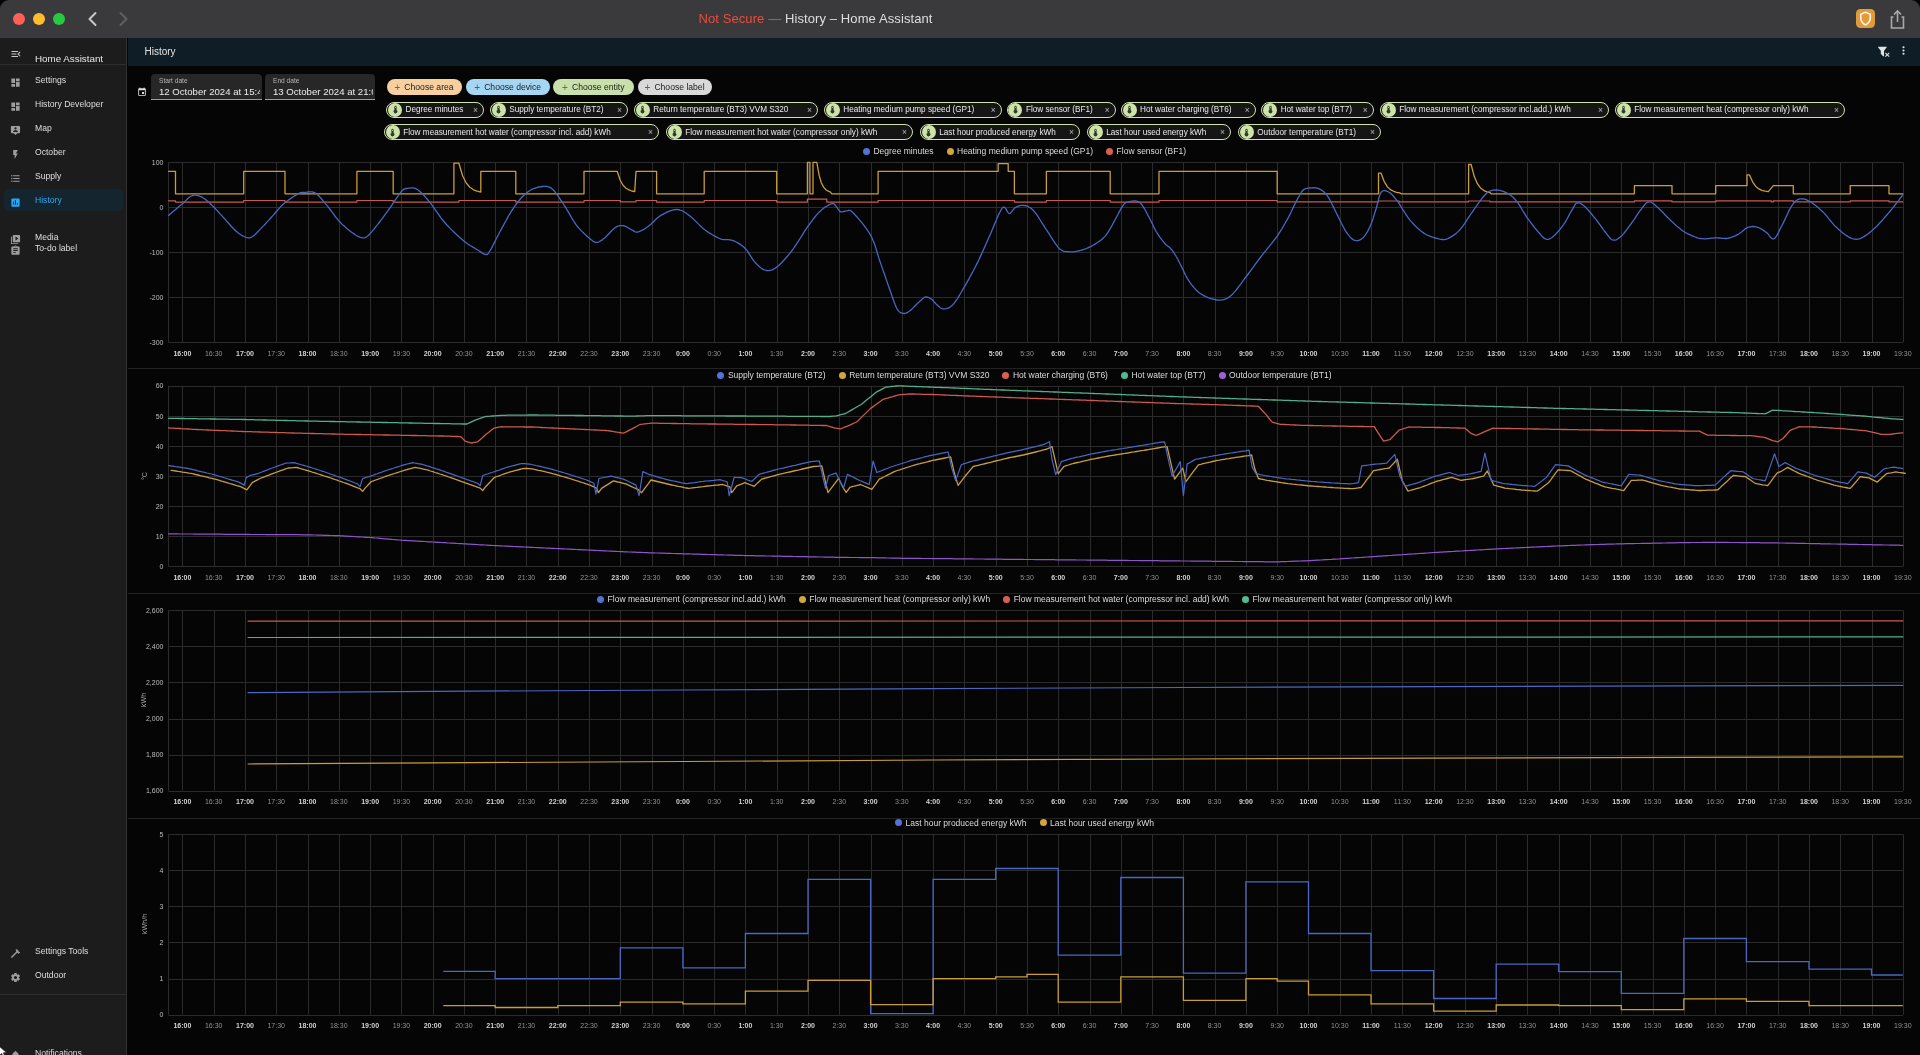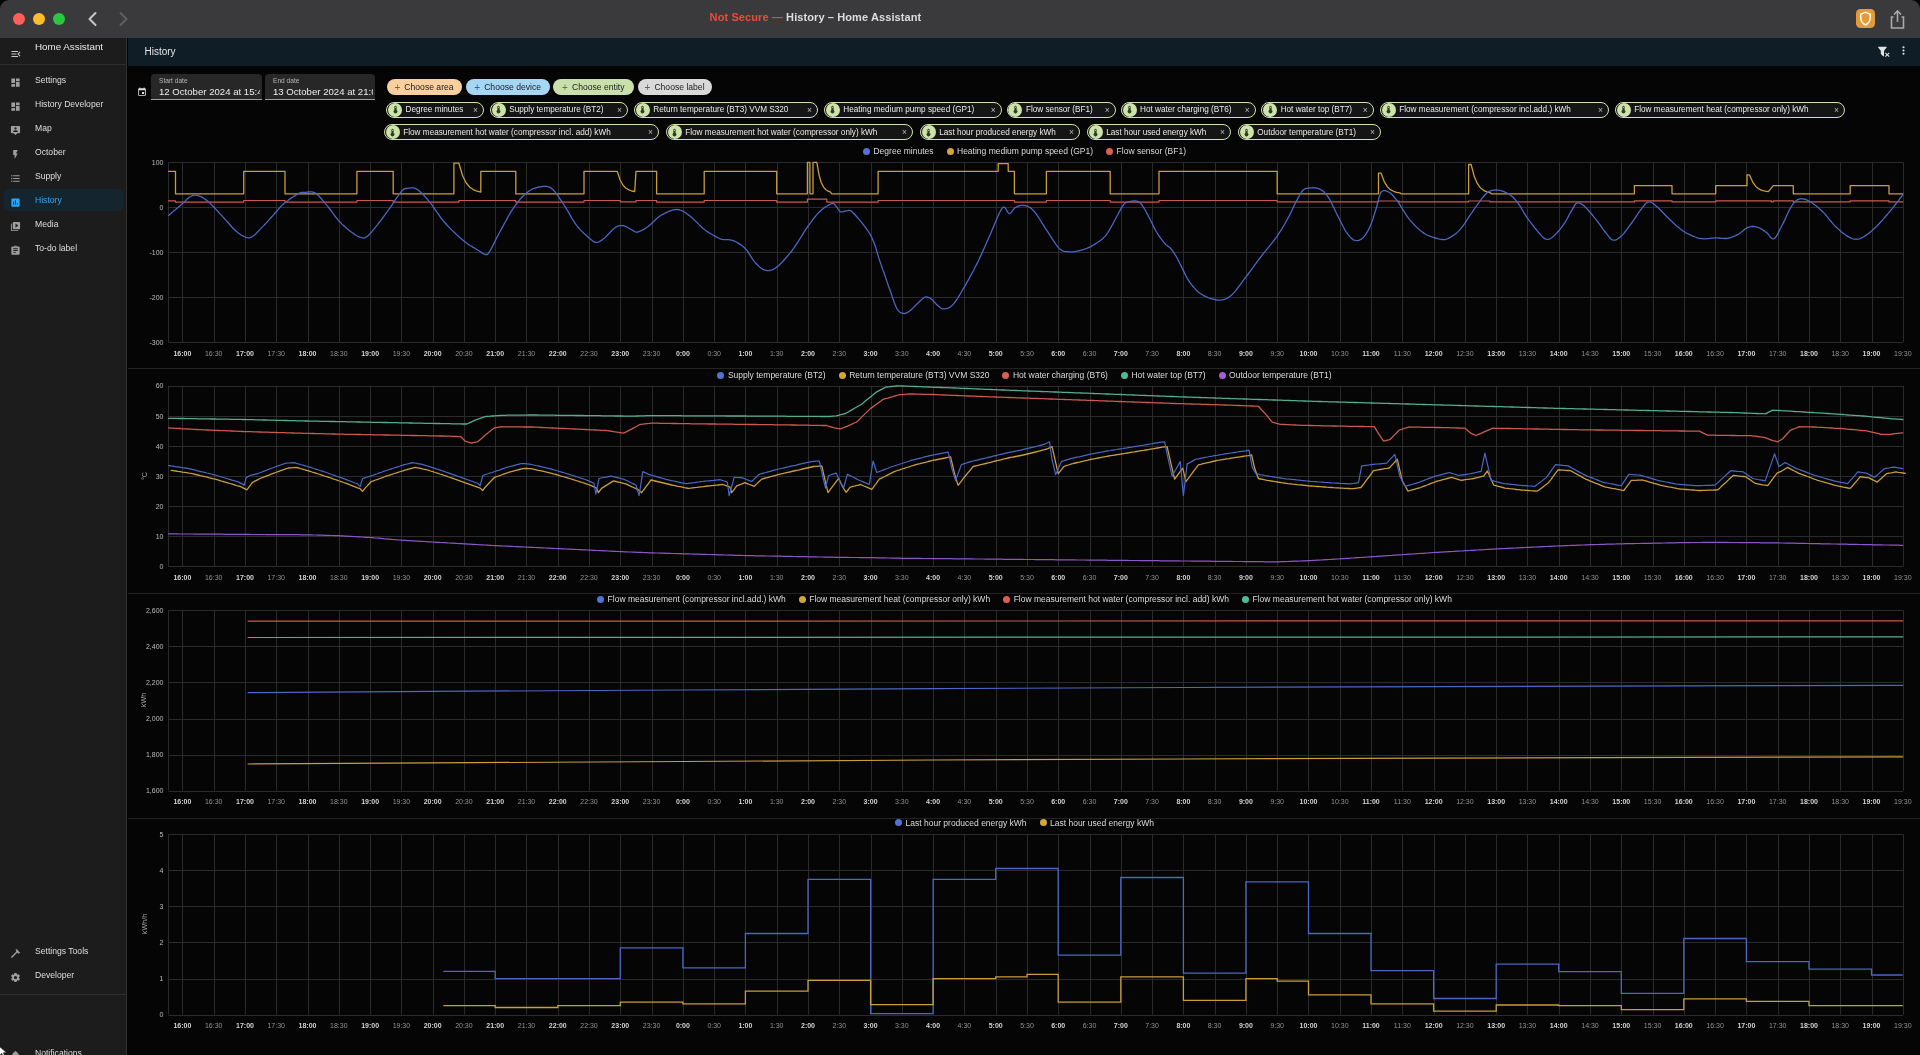--- a/index.html
+++ b/index.html
@@ -1,19 +1,19 @@
 <!DOCTYPE html>
 <html><head><meta charset="utf-8"><style>
 * { margin:0; padding:0; box-sizing:border-box; }
 html,body { width:1920px; height:1055px; background:#050505; overflow:hidden;
   font-family:"Liberation Sans", sans-serif; -webkit-font-smoothing:antialiased; }
 #macbar { position:absolute; left:0; top:0; width:1920px; height:38px; background:#3a3a3c; }
 .tl { position:absolute; top:13px; width:12px; height:12px; border-radius:50%; }
 .chev { position:absolute; top:11px; font-size:15px; font-weight:bold; }
-#mactitle { position:absolute; top:11px; left:0; width:1631px; text-align:center; font-size:11px; font-weight:700; color:#dedede; letter-spacing:.1px; }
+#mactitle { position:absolute; top:11px; left:0; width:1631px; text-align:center; font-size:13px; font-weight:400; color:#dedede; letter-spacing:.1px; }
 #mactitle .ns { color:#ec4b3c; }
 #ublock { position:absolute; right:45px; top:9px; width:19px; height:19px; border-radius:4.5px; background:#e39b3a; }
 #share { position:absolute; right:13px; top:9px; }
 #sidebar { position:absolute; left:0; top:38px; width:127px; height:1017px; background:#1c1c1c; border-right:1px solid #313131; }
 #sbhead { position:absolute; left:0; top:0; width:127px; height:27px; border-bottom:1px solid #2e2e2e; }
 #sbhead .slab { color:#e8e8e8; }
 .srow { position:absolute; left:0; width:127px; height:22px; }
 .sicon { position:absolute; left:10px; top:5px; }
 .slab { position:absolute; left:35px; top:50%; transform:translateY(-50%); font-size:8.6px; font-weight:500; color:#dfdfdf; white-space:nowrap; }
 .selbg { position:absolute; left:4px; top:0; width:119px; height:22px; border-radius:5px; background:#15252f; }
@@ -55,21 +55,21 @@
         <path d="M9.5 13 V2.5"></path>
         <path d="M6 5.5 L9.5 2 L13 5.5"></path>
       </g>
     </svg>
 </div>
 <div id="sidebar">
   <div class="srow" id="sbhead" style="top:0px;height:27px">
       <span class="sicon" style="top:8px"><svg viewBox="0 0 24 24" width="12" height="12">
           <path fill="#c7c7c7" d="M21,15.61L19.59,17L14.58,12L19.59,7L21,8.39L17.44,12L21,15.61M3,6H16V8H3V6M3,13V11H13V13H3M3,18V16H16V18H3Z"></path>
         </svg></span>
-      <span class="slab" style="top:8px;font-size:9.8px;font-weight:400">Home Assistant</span>
+      <span class="slab" style="top:20px;font-size:9.8px;font-weight:400">Home Assistant</span>
     </div>
   <div class="srow" style="top:31px">
       <span class="sicon"><svg viewBox="0 0 24 24" width="11" height="11">
           <path fill="#9e9e9e" d="M13,3V9H21V3M13,21H21V11H13M3,21H11V15H3M3,13H11V3H3V13Z"></path>
         </svg></span>
       <span class="slab" style="color:#dfdfdf">Settings</span>
     </div>
     <div class="srow" style="top:55px">
       <span class="sicon"><svg viewBox="0 0 24 24" width="11" height="11">
           <path fill="#9e9e9e" d="M13,3V9H21V3M13,21H21V11H13M3,21H11V15H3M3,13H11V3H3V13Z"></path>
@@ -94,21 +94,21 @@
         </svg></span>
       <span class="slab" style="color:#dfdfdf">Supply</span>
     </div>
     <div class="srow" style="top:151px">
       <div class="selbg"></div>
       <span class="sicon"><svg viewBox="0 0 24 24" width="11" height="11">
           <path fill="#2ba7ef" d="M19,3H5C3.89,3 3,3.89 3,5V19C3,20.11 3.89,21 5,21H19C20.11,21 21,20.11 21,19V5C21,3.89 20.11,3 19,3M9,17H7V10H9V17M13,17H11V7H13V17M17,17H15V13H17V17Z"></path>
         </svg></span>
       <span class="slab" style="color:#2ba7ef">History</span>
     </div>
-    <div class="srow" style="top:175px">
+    <div class="srow" style="top:188px">
       <span class="sicon"><svg viewBox="0 0 24 24" width="11" height="11">
           <path fill="#9e9e9e" d="M4,6H2V20A2,2 0 0,0 4,22H18V20H4M20,2H8A2,2 0 0,0 6,4V16A2,2 0 0,0 8,18H20A2,2 0 0,0 22,16V4A2,2 0 0,0 20,2M12,14.5V5.5L18,10Z"></path>
         </svg></span>
       <span class="slab" style="color:#dfdfdf">Media</span>
     </div>
     <div class="srow" style="top:199px">
       <span class="sicon"><svg viewBox="0 0 24 24" width="11" height="11">
           <path fill="#9e9e9e" d="M19,3H14.82C14.4,1.84 13.3,1 12,1C10.7,1 9.6,1.84 9.18,3H5A2,2 0 0,0 3,5V19A2,2 0 0,0 5,21H19A2,2 0 0,0 21,19V5A2,2 0 0,0 19,3M12,3A1,1 0 0,1 13,4A1,1 0 0,1 12,5A1,1 0 0,1 11,4A1,1 0 0,1 12,3M7,7H17V9H7V7M7,11H17V13H7V11M7,15H13V17H7V15Z"></path>
         </svg></span>
       <span class="slab" style="color:#dfdfdf">To-do label</span>
@@ -116,21 +116,21 @@
     <div class="srow" style="top:902px">
       <span class="sicon"><svg viewBox="0 0 24 24" width="11" height="11">
           <path fill="#9e9e9e" d="M2,19.63L13.43,8.2L12.72,7.5L14.14,6.07L12,3.89C13.2,2.7 15.09,2.7 16.27,3.89L19.87,7.5L18.45,8.91H21.29L22,9.62L18.45,13.21L17.74,12.5V9.62L16.27,11.04L15.56,10.33L4.13,21.76L2,19.63Z"></path>
         </svg></span>
       <span class="slab" style="color:#dfdfdf">Settings Tools</span>
     </div>
     <div class="srow" style="top:926px">
       <span class="sicon"><svg viewBox="0 0 24 24" width="11" height="11">
           <path fill="#9e9e9e" d="M12,15.5A3.5,3.5 0 0,1 8.5,12A3.5,3.5 0 0,1 12,8.5A3.5,3.5 0 0,1 15.5,12A3.5,3.5 0 0,1 12,15.5M19.43,12.97C19.47,12.65 19.5,12.33 19.5,12C19.5,11.67 19.47,11.34 19.43,11L21.54,9.37C21.73,9.22 21.78,8.95 21.66,8.73L19.66,5.27C19.54,5.05 19.27,4.96 19.05,5.05L16.56,6.05C16.04,5.66 15.5,5.32 14.87,5.07L14.5,2.42C14.46,2.18 14.25,2 14,2H10C9.75,2 9.54,2.18 9.5,2.42L9.13,5.07C8.5,5.32 7.96,5.66 7.44,6.05L4.95,5.05C4.73,4.96 4.46,5.05 4.34,5.27L2.34,8.73C2.21,8.95 2.27,9.22 2.46,9.37L4.57,11C4.53,11.34 4.5,11.67 4.5,12C4.5,12.33 4.53,12.65 4.57,12.97L2.46,14.63C2.27,14.78 2.21,15.05 2.34,15.27L4.34,18.73C4.46,18.95 4.73,19.03 4.95,18.95L7.44,17.94C7.96,18.34 8.5,18.68 9.13,18.93L9.5,21.58C9.54,21.82 9.75,22 10,22H14C14.25,22 14.46,21.82 14.5,21.58L14.87,18.93C15.5,18.67 16.04,18.34 16.56,17.94L19.05,18.95C19.27,19.03 19.54,18.95 19.66,18.73L21.66,15.27C21.78,15.05 21.73,14.78 21.54,14.63L19.43,12.97Z"></path>
         </svg></span>
-      <span class="slab" style="color:#dfdfdf">Developer</span>
+      <span class="slab" style="color:#dfdfdf">Outdoor</span>
     </div>
     <div class="srow" style="top:1004px">
       <span class="sicon"><svg viewBox="0 0 24 24" width="11" height="11">
           <path fill="#9e9e9e" d="M21,19V20H3V19L5,17V11C5,7.9 7.03,5.17 10,4.29C10,4.19 10,4.1 10,4A2,2 0 0,1 12,2A2,2 0 0,1 14,4C14,4.1 14,4.19 14,4.29C16.97,5.17 19,7.9 19,11V17L21,19M14,21A2,2 0 0,1 12,23A2,2 0 0,1 10,21"></path>
         </svg></span>
       <span class="slab" style="color:#dfdfdf">Notifications</span>
     </div>
   <div class="sep" style="left:0;top:956px;width:127px;background:#2e2e2e"></div>
 </div>
 <div id="appbar">

